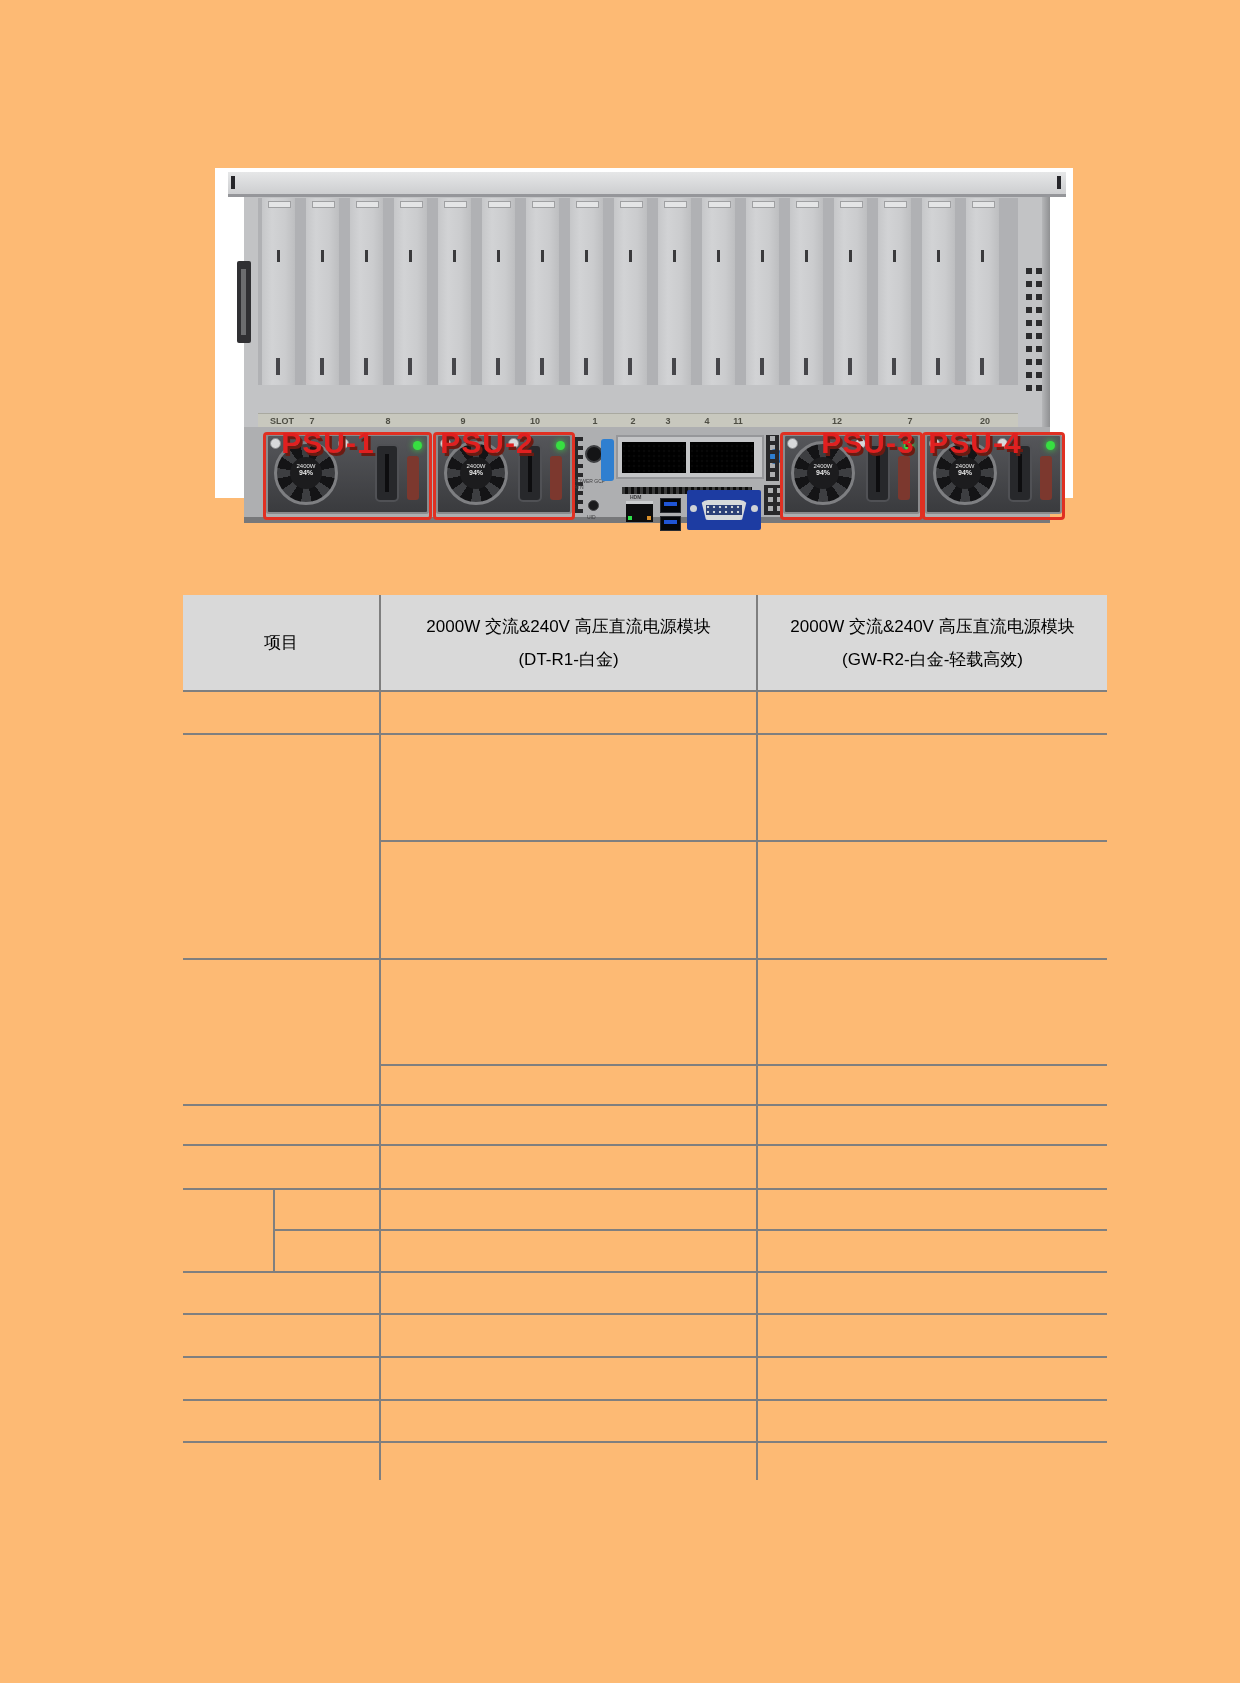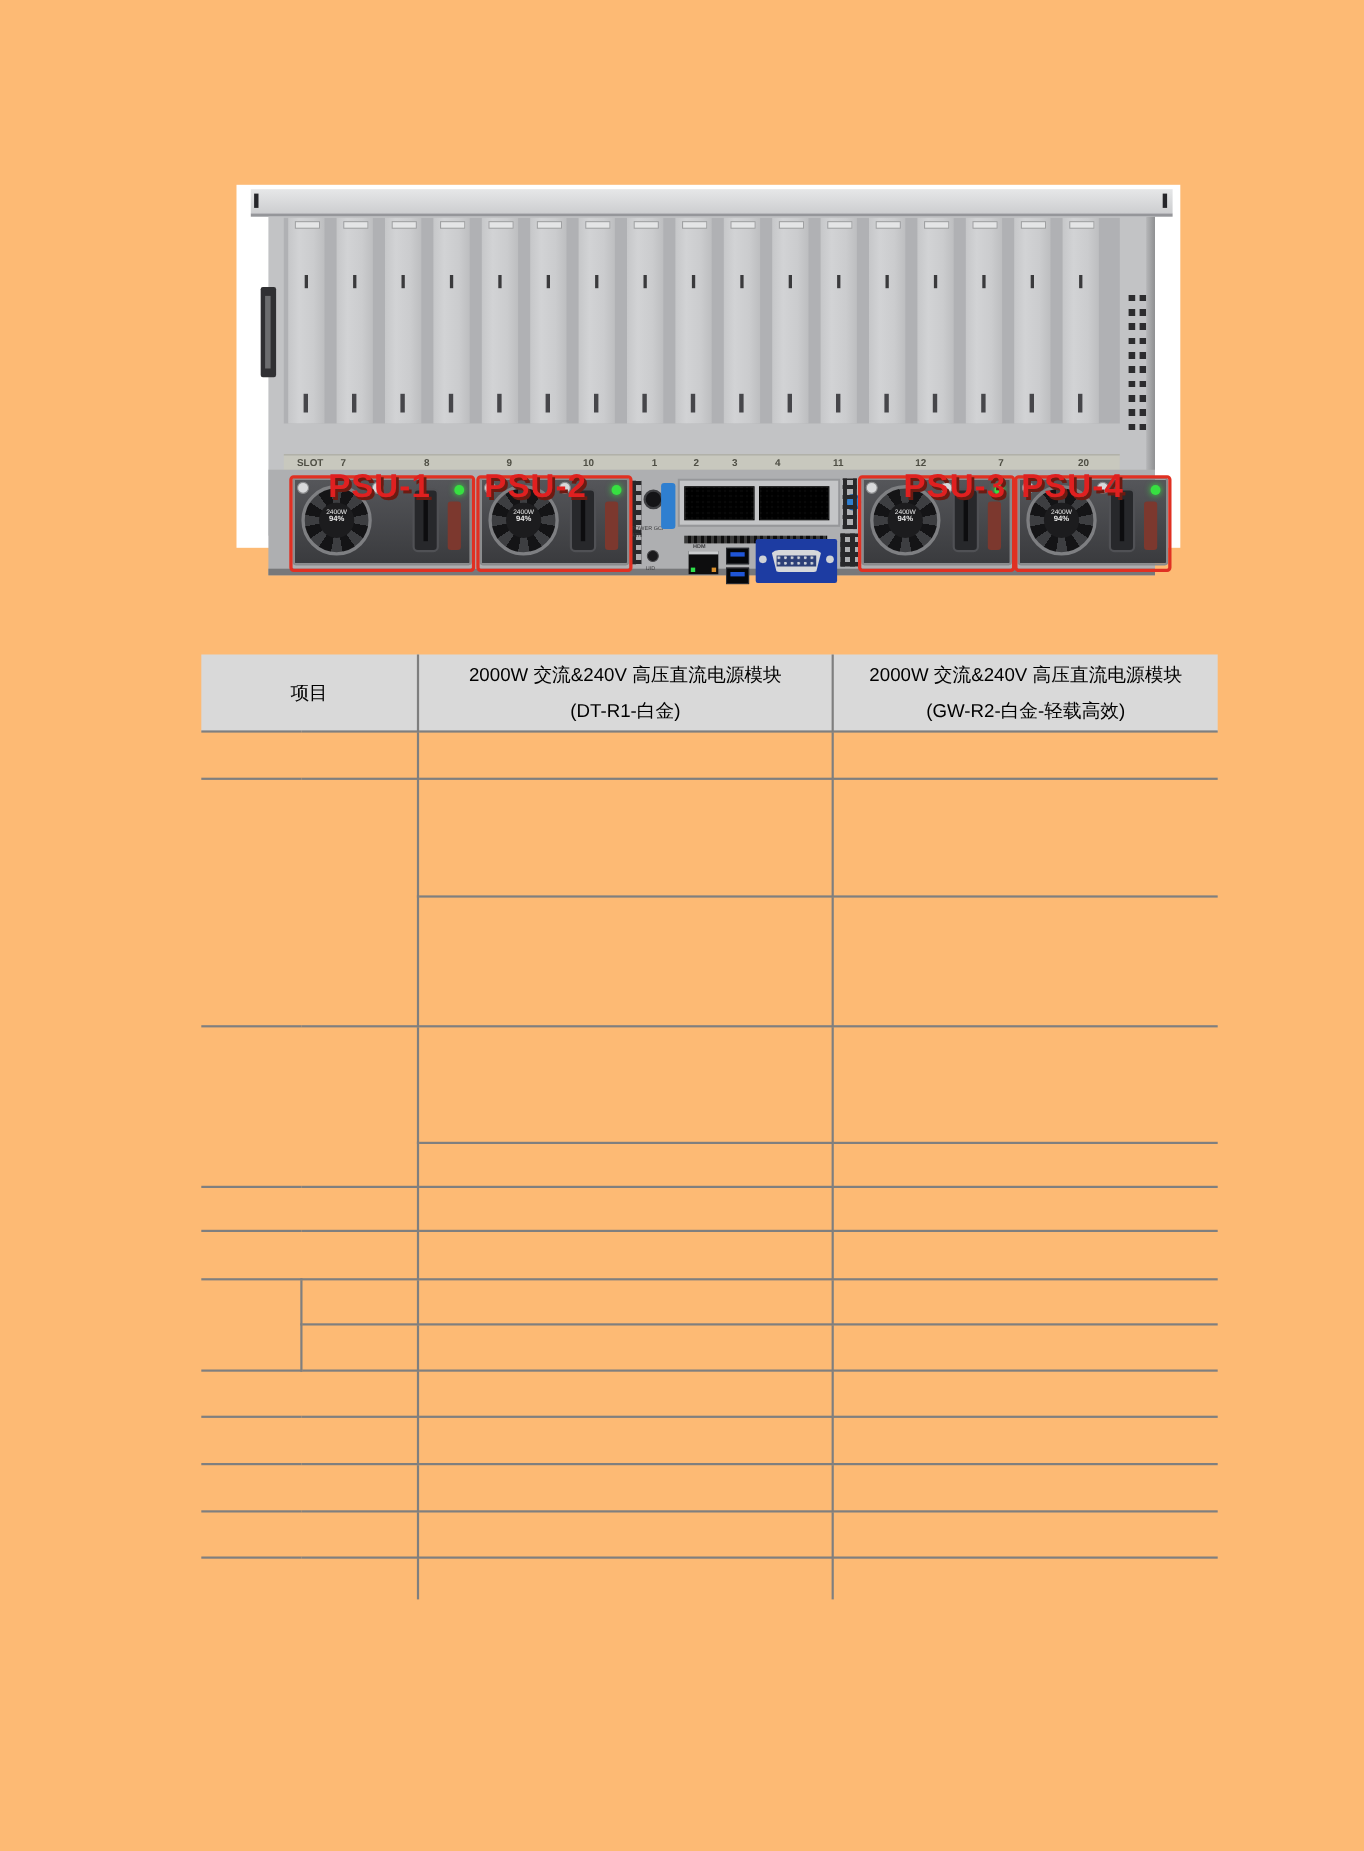--- a/index.html
+++ b/index.html
@@ -193,21 +193,21 @@
       <div class="slotrail">
           <span style="left: 24px;">SLOT</span>
           <span style="left: 54px;">7</span>
           <span style="left: 130px;">8</span>
           <span style="left: 205px;">9</span>
           <span style="left: 277px;">10</span>
           <span style="left: 337px;">1</span>
           <span style="left: 375px;">2</span>
           <span style="left: 410px;">3</span>
           <span style="left: 449px;">4</span>
-          <span style="left: 504px;">11</span>
+          <span style="left: 480px;">11</span>
           <span style="left: 579px;">12</span>
           <span style="left: 652px;">7</span>
           <span style="left: 727px;">20</span>
         </div>
 
       <div class="psuband">
 
         <div class="grid-vent" style="left:330px;top:10px;width:9px;height:76px;"></div>
         <div class="io-powerbtn" style="top:18px;"></div>
         <div class="io-powerlbl" style="top:51px;">POWER GCP ATN</div>
@@ -298,38 +298,38 @@
             <div class="handle">
               <i></i>
             </div>
             <div class="latch"></div>
             <div class="led"></div>
           </div>
         </div>
     </div>
 
   <div class="anno-box" style="left: 48px; top: 264px; width: 169px; height: 88px;"></div>
-      <div class="anno-label" style="left: 113px; top: 258px; margin-left: 17px;">PSU-1</div>
+      <div class="anno-label" style="left: 113px; top: 258px;">PSU-1</div>
       <div class="anno-box" style="left: 218px; top: 264px; width: 142px; height: 88px;"></div>
       <div class="anno-label" style="left: 272px; top: 258px;">PSU-2</div>
       <div class="anno-box" style="left: 565px; top: 264px; width: 143px; height: 88px;"></div>
       <div class="anno-label" style="left: 653px; top: 258px;">PSU-3</div>
       <div class="anno-box" style="left: 707px; top: 264px; width: 143px; height: 88px;"></div>
       <div class="anno-label" style="left: 760px; top: 258px;">PSU-4</div>
     </div>
 
   <table class="spec">
     <colgroup>
         <col style="width:91px">
         <col style="width:106px">
         <col style="width:377px">
         <col style="width:350px">
       </colgroup>
     <thead>
-      <tr style="height:70px;">
+      <tr style="height:96px;">
         <th colspan="2" class="el">
           <div class="hline">项目</div>
         </th>
         <th>
           <div class="hline">2000W 交流&amp;240V 高压直流电源模块</div>
           <div class="hline">(DT-R1-白金)</div>
         </th>
         <th class="er">
           <div class="hline">2000W 交流&amp;240V 高压直流电源模块</div>
           <div class="hline">(GW-R2-白金-轻载高效)</div>

